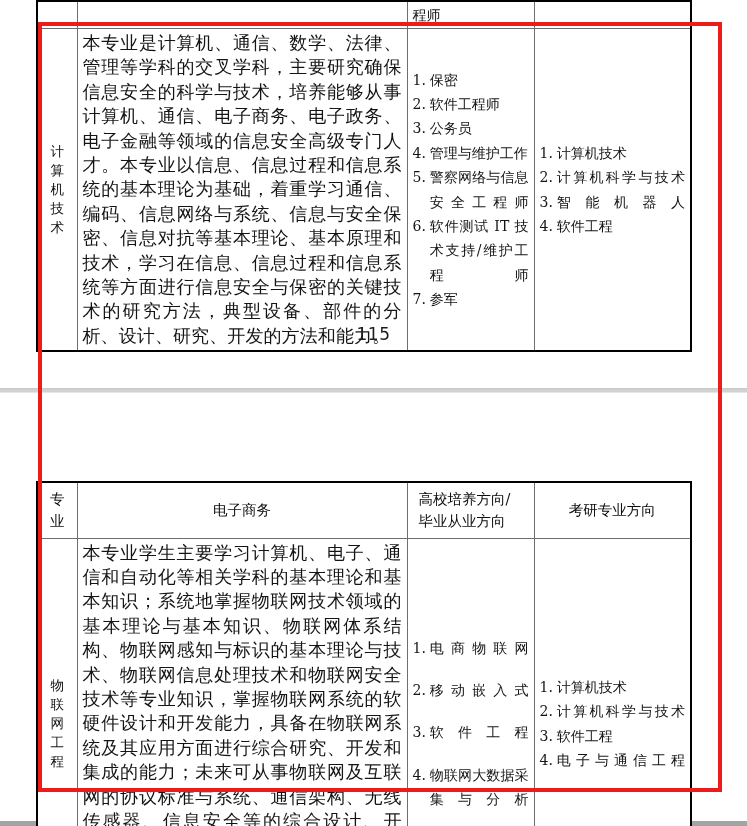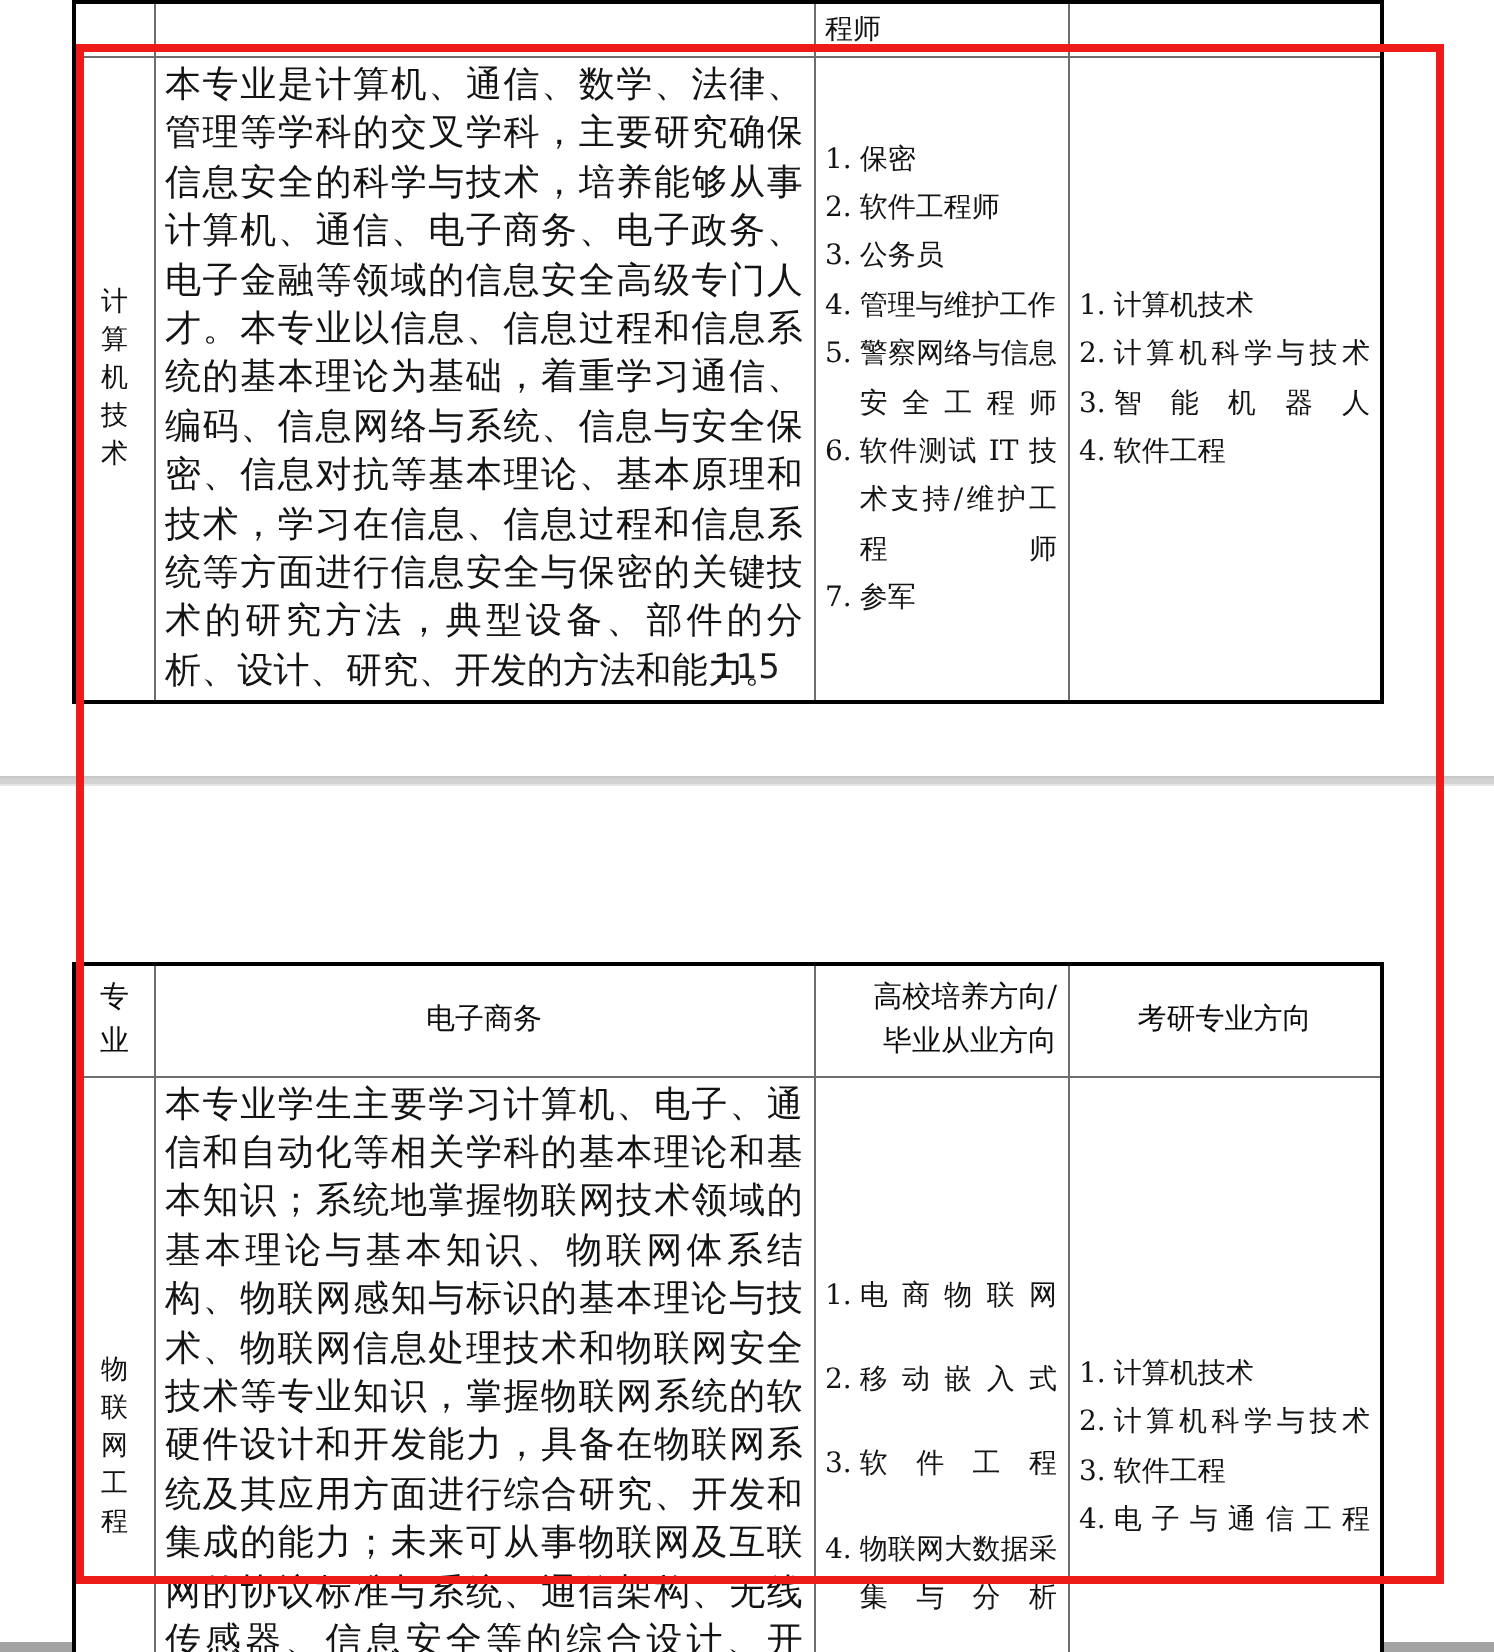--- a/index.html
+++ b/index.html
@@ -229,21 +229,21 @@
         <colgroup>
             <col class="c1">
             <col class="c2">
             <col class="c3">
             <col class="c4">
           </colgroup>
         <thead>
           <tr>
             <th class="hdr-cell" style="height:56px">专业</th>
             <th class="hdr-cell">电子商务</th>
-            <th class="hdr-cell" style="text-align:right;padding-left:1px">
+            <th class="hdr-cell" style="text-align:left;padding-left:11px">
               <span class="l2">高校培养方向/</span>
               <span class="l2">毕业从业方向</span>
             </th>
             <th class="hdr-cell">考研专业方向</th>
           </tr>
         </thead>
         <tbody>
           <tr>
             <td class="cell-major">
               <span class="vstack">物联网工程</span>

